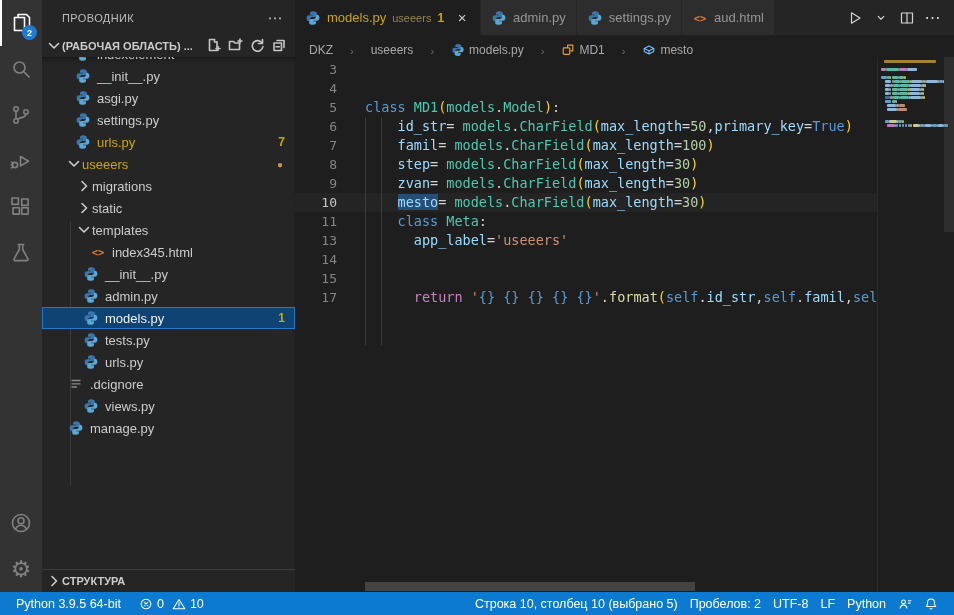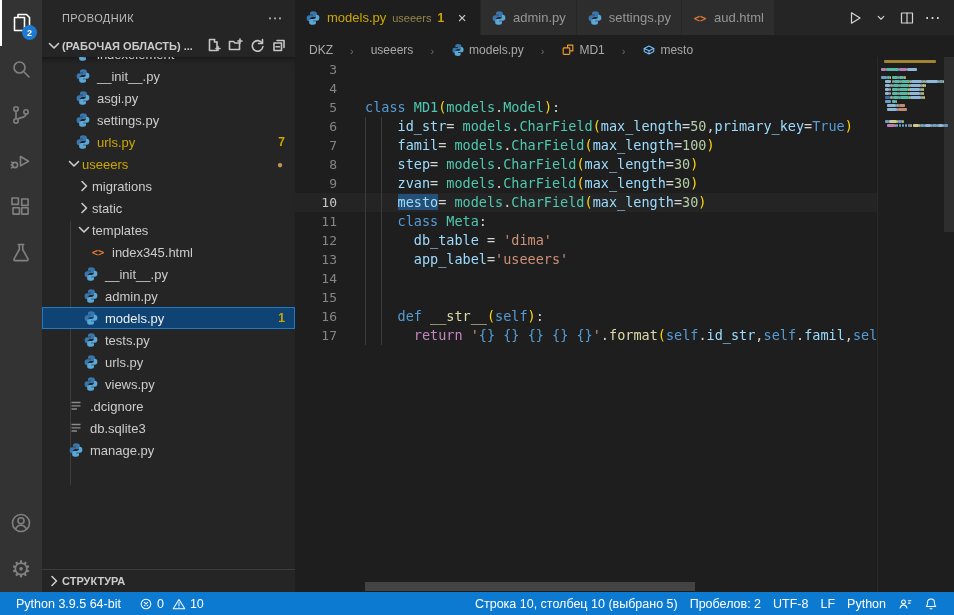--- a/index.html
+++ b/index.html
@@ -324,46 +324,37 @@
             <span style="width:41px;flex-shrink:0"></span>
             <span class="ficon">
               <svg viewBox="0 0 16 16">
                 <path fill="#3a76ac" d="M7.9 1.2c-2.2 0-2.9 1-2.9 2v1.5h3v.6H3.9c-1.2 0-2.3.9-2.3 3 0 2.1 1.1 3 2.3 3H5V9.5c0-1.3 1.1-2.4 2.4-2.4h2.5c1 0 1.9-.8 1.9-1.9V3.2c0-1.1-1.3-2-3.9-2z"></path>
                 <path fill="#5aa8d8" d="M8.1 14.8c2.2 0 2.9-1 2.9-2v-1.5H8v-.6h4.1c1.2 0 2.3-.9 2.3-3 0-2.1-1.1-3-2.3-3H11v1.8c0 1.3-1.1 2.4-2.4 2.4H6.1c-1 0-1.9.8-1.9 1.9v2.1c0 1.1 1.3 1.9 3.9 1.9z"></path>
               </svg>
             </span>
             <span>urls.py</span>
           </div>
           <div class="row   ">
-            <span style="width:41px;flex-shrink:0"></span>
-            <span class="ficon">
-              <svg viewBox="0 0 16 16">
-                <path fill="#3a76ac" d="M7.9 1.2c-2.2 0-2.9 1-2.9 2v1.5h3v.6H3.9c-1.2 0-2.3.9-2.3 3 0 2.1 1.1 3 2.3 3H5V9.5c0-1.3 1.1-2.4 2.4-2.4h2.5c1 0 1.9-.8 1.9-1.9V3.2c0-1.1-1.3-2-3.9-2z"></path>
-                <path fill="#5aa8d8" d="M8.1 14.8c2.2 0 2.9-1 2.9-2v-1.5H8v-.6h4.1c1.2 0 2.3-.9 2.3-3 0-2.1-1.1-3-2.3-3H11v1.8c0 1.3-1.1 2.4-2.4 2.4H6.1c-1 0-1.9.8-1.9 1.9v2.1c0 1.1 1.3 1.9 3.9 1.9z"></path>
-              </svg>
-            </span>
-            <span>views.py</span>
-          </div>
-          <div class="row   ">
             <span style="width:26px;flex-shrink:0"></span>
             <span class="ficon">
               <svg viewBox="0 0 16 16" stroke="#8a8a8a" stroke-width="1.3">
                 <path d="M3.5 4.5h9M3.5 7.8h9M3.5 11h5.5"></path>
               </svg>
             </span>
             <span>.dcignore</span>
           </div>
           <div class="row   ">
-            <span style="width:26px;flex-shrink:0"></span>
-            <span class="ficon">
-              <svg viewBox="0 0 16 16" stroke="#8a8a8a" stroke-width="1.3">
-                <path d="M3.5 4.5h9M3.5 7.8h9M3.5 11h5.5"></path>
-              </svg>
-            </span>
-            <span>db.sqlite3</span>
+            <span style="width:41px;flex-shrink:0"></span>
+            <span class="ficon">
+              <svg viewBox="0 0 16 16">
+                <path fill="#3a76ac" d="M7.9 1.2c-2.2 0-2.9 1-2.9 2v1.5h3v.6H3.9c-1.2 0-2.3.9-2.3 3 0 2.1 1.1 3 2.3 3H5V9.5c0-1.3 1.1-2.4 2.4-2.4h2.5c1 0 1.9-.8 1.9-1.9V3.2c0-1.1-1.3-2-3.9-2z"></path>
+                <path fill="#5aa8d8" d="M8.1 14.8c2.2 0 2.9-1 2.9-2v-1.5H8v-.6h4.1c1.2 0 2.3-.9 2.3-3 0-2.1-1.1-3-2.3-3H11v1.8c0 1.3-1.1 2.4-2.4 2.4H6.1c-1 0-1.9.8-1.9 1.9v2.1c0 1.1 1.3 1.9 3.9 1.9z"></path>
+              </svg>
+            </span>
+            <span>views.py</span>
           </div>
           <div class="row   ">
             <span style="width:26px;flex-shrink:0"></span>
             <span class="ficon">
               <svg viewBox="0 0 16 16">
                 <path fill="#3a76ac" d="M7.9 1.2c-2.2 0-2.9 1-2.9 2v1.5h3v.6H3.9c-1.2 0-2.3.9-2.3 3 0 2.1 1.1 3 2.3 3H5V9.5c0-1.3 1.1-2.4 2.4-2.4h2.5c1 0 1.9-.8 1.9-1.9V3.2c0-1.1-1.3-2-3.9-2z"></path>
                 <path fill="#5aa8d8" d="M8.1 14.8c2.2 0 2.9-1 2.9-2v-1.5H8v-.6h4.1c1.2 0 2.3-.9 2.3-3 0-2.1-1.1-3-2.3-3H11v1.8c0 1.3-1.1 2.4-2.4 2.4H6.1c-1 0-1.9.8-1.9 1.9v2.1c0 1.1 1.3 1.9 3.9 1.9z"></path>
               </svg>
             </span>
             <span>manage.py</span>
@@ -484,25 +475,23 @@
         <div class="code" id="code">
             <div class="cl"><span class="ln">3</span></div>
             <div class="cl"><span class="ln">4</span><span class="lt"></span></div>
             <div class="cl"><span class="ln">5</span><span class="lt"><span class="tk-kw">class </span><span class="tk-cls">MD1</span><span class="tk-br">(</span><span class="tk-cls">models</span><span class="tk-p">.</span><span class="tk-cls">Model</span><span class="tk-br">)</span><span class="tk-p">:</span></span></div>
             <div class="cl"><span class="ln">6</span><span class="lt"><span class="tk-p">    </span><span class="tk-var">id_str</span><span class="tk-p">= </span><span class="tk-cls">models</span><span class="tk-p">.</span><span class="tk-cls">CharField</span><span class="tk-br">(</span><span class="tk-var">max_length</span><span class="tk-p">=</span><span class="tk-num">50</span><span class="tk-p">,</span><span class="tk-var">primary_key</span><span class="tk-p">=</span><span class="tk-kw">True</span><span class="tk-br">)</span></span></div>
             <div class="cl"><span class="ln">7</span><span class="lt"><span class="tk-p">    </span><span class="tk-var">famil</span><span class="tk-p">= </span><span class="tk-cls">models</span><span class="tk-p">.</span><span class="tk-cls">CharField</span><span class="tk-br">(</span><span class="tk-var">max_length</span><span class="tk-p">=</span><span class="tk-num">100</span><span class="tk-br">)</span></span></div>
             <div class="cl"><span class="ln">8</span><span class="lt"><span class="tk-p">    </span><span class="tk-var">step</span><span class="tk-p">= </span><span class="tk-cls">models</span><span class="tk-p">.</span><span class="tk-cls">CharField</span><span class="tk-br">(</span><span class="tk-var">max_length</span><span class="tk-p">=</span><span class="tk-num">30</span><span class="tk-br">)</span></span></div>
             <div class="cl"><span class="ln">9</span><span class="lt"><span class="tk-p">    </span><span class="tk-var">zvan</span><span class="tk-p">= </span><span class="tk-cls">models</span><span class="tk-p">.</span><span class="tk-cls">CharField</span><span class="tk-br">(</span><span class="tk-var">max_length</span><span class="tk-p">=</span><span class="tk-num">30</span><span class="tk-br">)</span></span></div>
             <div class="cl curline"><span class="ln cur">10</span><span class="lt"><span class="tk-p">    </span><span class="tk-var sel">mesto</span><span class="tk-p">= </span><span class="tk-cls">models</span><span class="tk-p">.</span><span class="tk-cls">CharField</span><span class="tk-br">(</span><span class="tk-var">max_length</span><span class="tk-p">=</span><span class="tk-num">30</span><span class="tk-br">)</span></span></div>
             <div class="cl"><span class="ln">11</span><span class="lt"><span class="tk-p">    </span><span class="tk-kw">class </span><span class="tk-cls">Meta</span><span class="tk-p">:</span></span></div>
-            <div class="cl"><span class="ln">12</span><span class="lt"><span class="tk-p">      </span><span class="tk-var">db_table</span><span class="tk-p"> = </span><span class="tk-str">'dima'</span></span></div>
             <div class="cl"><span class="ln">13</span><span class="lt"><span class="tk-p">      </span><span class="tk-var">app_label</span><span class="tk-p">=</span><span class="tk-str">'useeers'</span></span></div>
             <div class="cl"><span class="ln">14</span><span class="lt"></span></div>
             <div class="cl"><span class="ln">15</span><span class="lt"></span></div>
-            <div class="cl"><span class="ln">16</span><span class="lt"><span class="tk-p">    </span><span class="tk-kw">def </span><span class="tk-fn">__str__</span><span class="tk-br">(</span><span class="tk-kw">self</span><span class="tk-br">)</span><span class="tk-p">:</span></span></div>
             <div class="cl"><span class="ln">17</span><span class="lt"><span class="tk-p">      </span><span class="tk-k">return </span><span class="tk-str">'</span><span class="tk-fmt">{}</span><span class="tk-str"> </span><span class="tk-fmt">{}</span><span class="tk-str"> </span><span class="tk-fmt">{}</span><span class="tk-str"> </span><span class="tk-fmt">{}</span><span class="tk-str"> </span><span class="tk-fmt">{}</span><span class="tk-str">'</span><span class="tk-p">.</span><span class="tk-fn">format</span><span class="tk-br">(</span><span class="tk-kw">self</span><span class="tk-p">.</span><span class="tk-var">id_str</span><span class="tk-p">,</span><span class="tk-kw">self</span><span class="tk-p">.</span><span class="tk-var">famil</span><span class="tk-p">,</span><span class="tk-kw">self</span></span></div>
             <div class="guide" style="left:70px;top:60px;height:228px"></div>
             <div class="guide" style="left:86px;top:60px;height:228px"></div>
           </div>
         <div class="hscroll"></div>
         <div class="minimap-wrap">
           <div class="minimap" id="minimap">
               <div class="mm-bar" style="top:1px;left:3px;width:52px;background:#a08433"></div>
               <div class="mm-bar" style="top:9px;left:0px;width:5.25px;background:#b97fb4"></div>
               <div class="mm-bar" style="top:9px;left:5.25px;width:12.600000000000001px;background:#58b8a4"></div>

